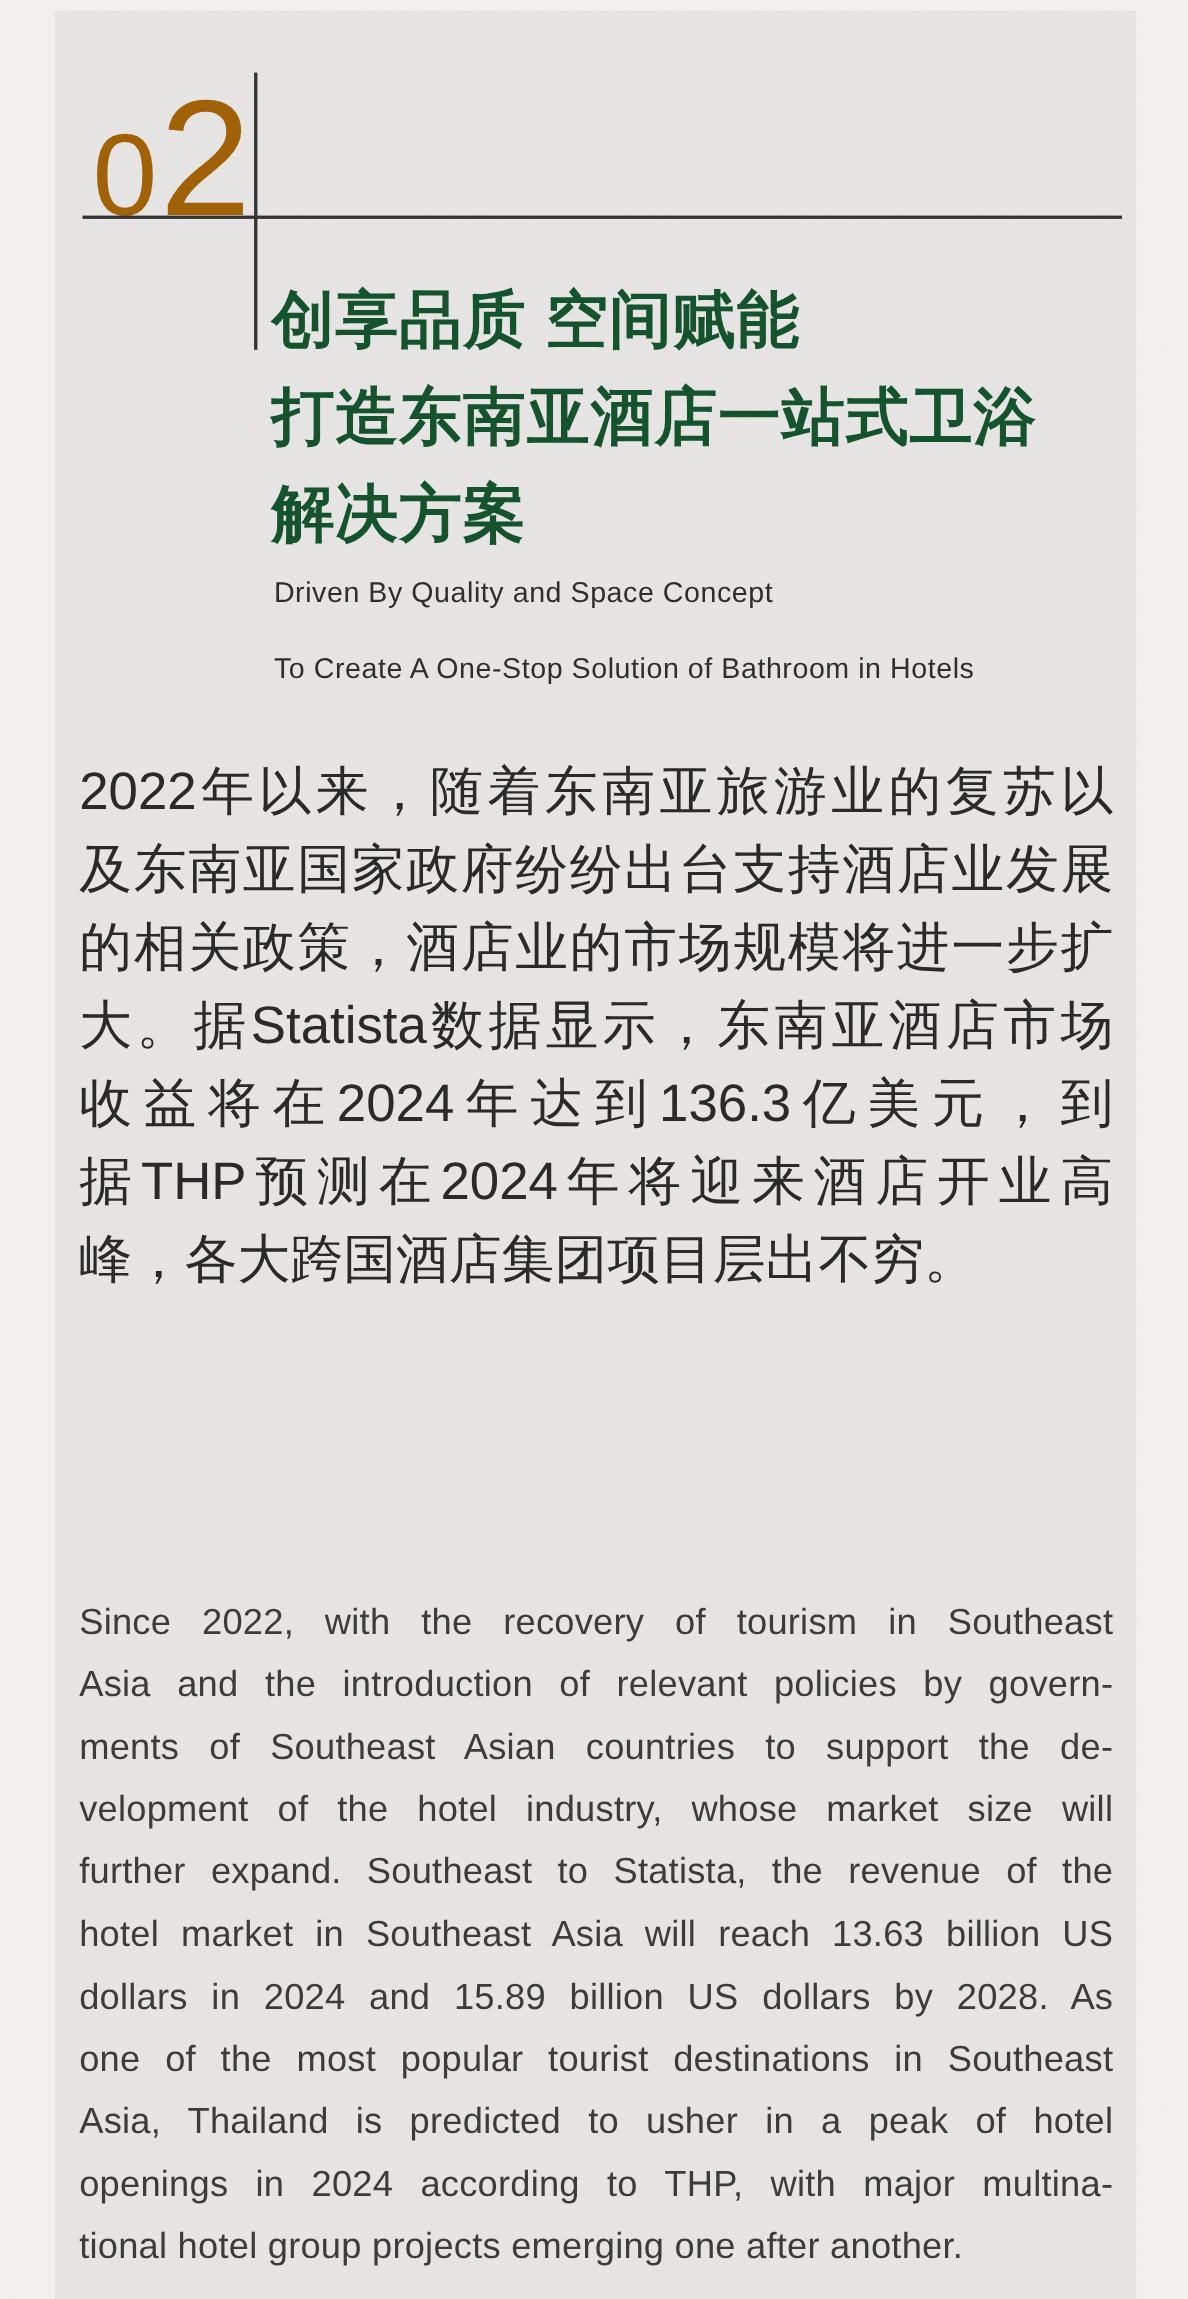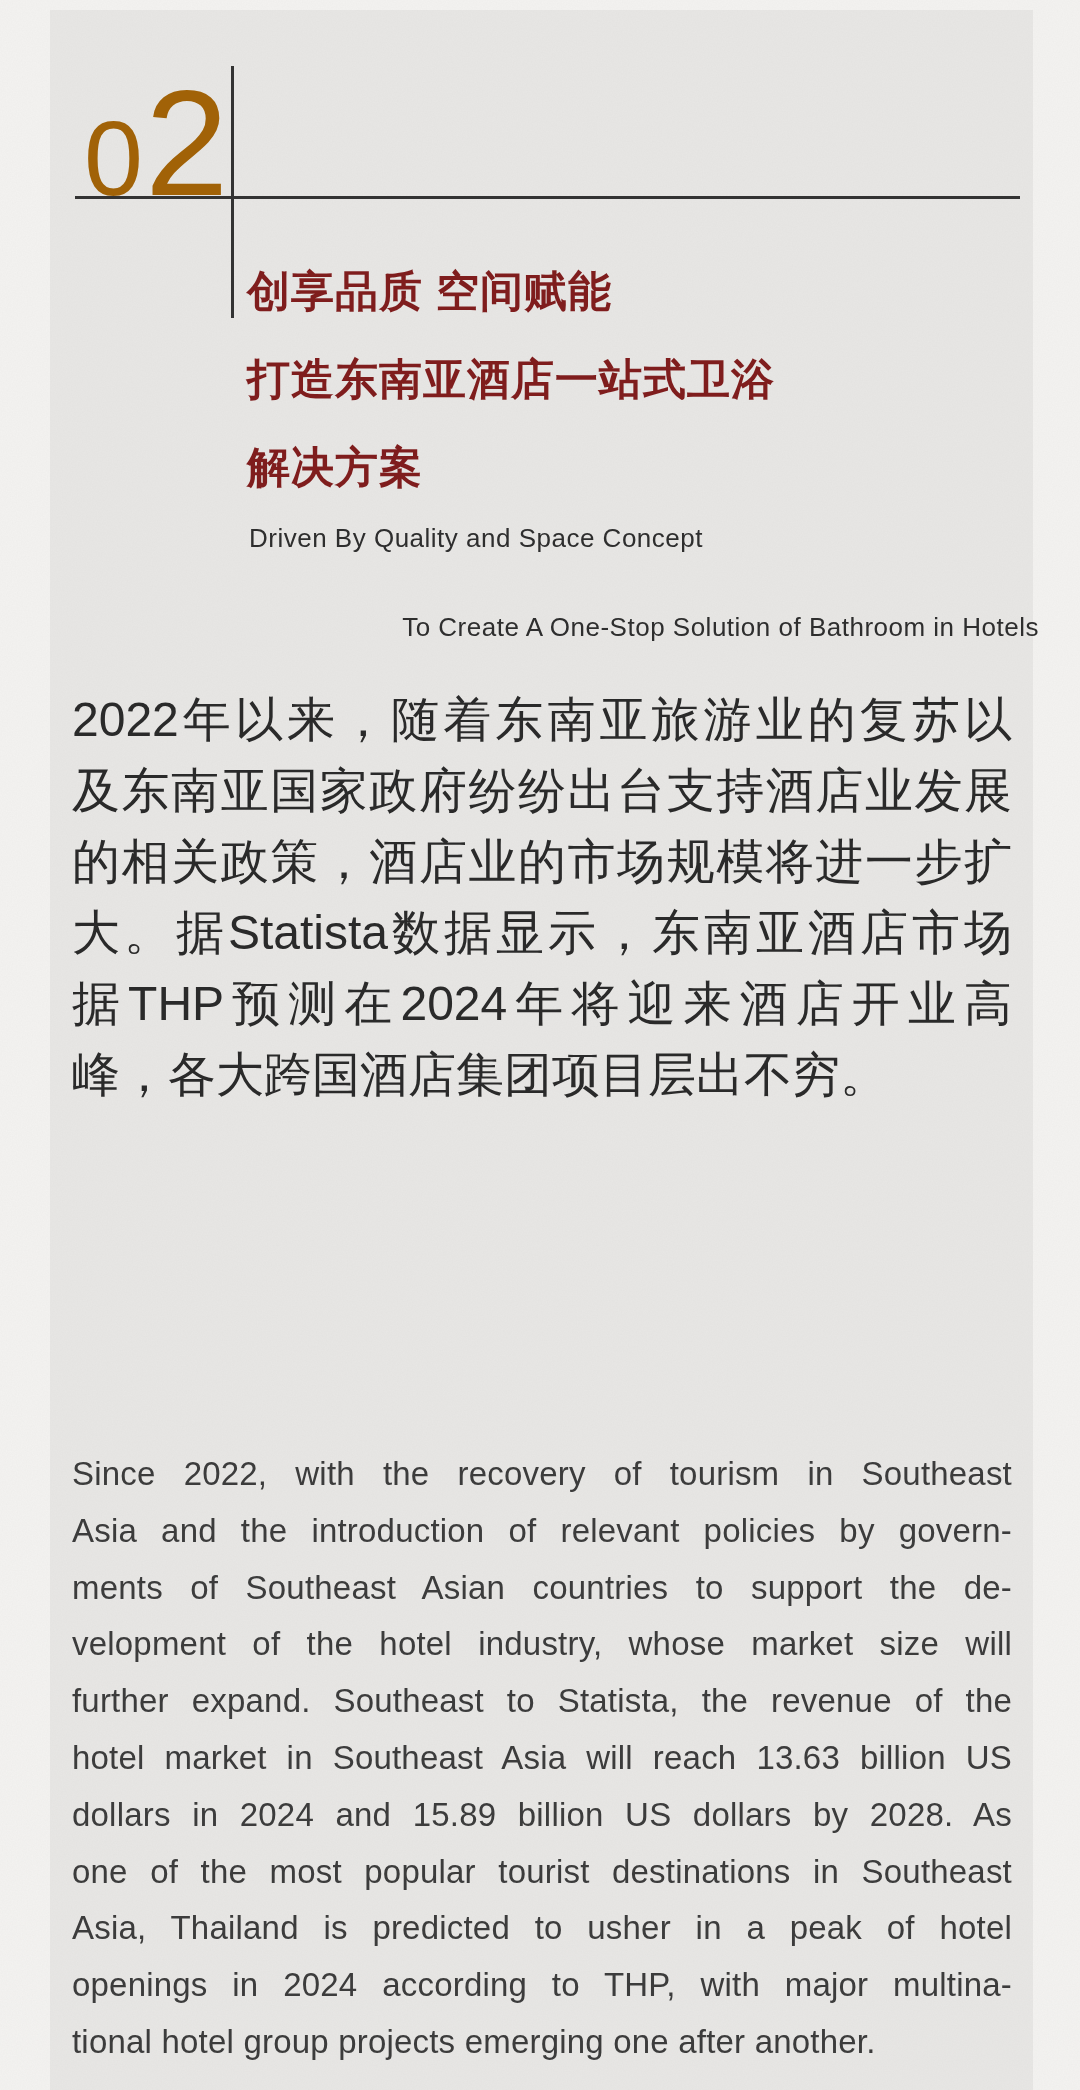--- a/index.html
+++ b/index.html
@@ -43,37 +43,37 @@
     position: absolute;
     left: 231px; top: 66px;
     width: 3px; height: 252px;
     background: #333;
   }
   .title-cn {
     position: absolute;
     left: 247px; top: 247px;
     width: 780px;
     margin: 0;
-    font-size: 43px; line-height: 88px;
+    font-size: 57px; line-height: 88px;
     font-weight: 700;
-    color: #7f1d1d;
+    color: #14532d;
     letter-spacing: 1px;
     white-space: nowrap;
   }
   .subtitle-en {
     position: absolute;
     left: 249px; top: 519px;
     width: 790px;
     font-size: 26px; line-height: 38px;
     font-weight: 400;
     color: #2e2e2e;
     letter-spacing: 0.5px;
     white-space: nowrap;
   }
-  .subtitle-en .sub-line + .sub-line { margin-top: 51px; text-align: right; }
+  .subtitle-en .sub-line + .sub-line { margin-top: 31px; }
   .para-cn {
     position: absolute;
     left: 72px; top: 684px;
     width: 940px;
     font-size: 48px; line-height: 71px;
     color: #2a2a2a;
   }
   .para-cn .line {
     text-align: justify;
     text-align-last: justify;
@@ -130,20 +130,21 @@
       <div class="sub-line">To Create A One-Stop Solution of Bathroom in Hotels</div>
     </div>
   </header>
 
   <main>
     <section class="para-cn">
       <div class="line">2022年以来，随着东南亚旅游业的复苏以</div>
       <div class="line">及东南亚国家政府纷纷出台支持酒店业发展</div>
       <div class="line">的相关政策，酒店业的市场规模将进一步扩</div>
       <div class="line">大。据Statista数据显示，东南亚酒店市场</div>
+      <div class="line">收益将在2024年达到136.3亿美元，到</div>
       <div class="line">据THP预测在2024年将迎来酒店开业高</div>
       <div class="line last">峰，各大跨国酒店集团项目层出不穷。</div>
     </section>
 
     <section class="para-en">
       <div class="line">Since 2022, with the recovery of tourism in Southeast</div>
       <div class="line">Asia and the introduction of relevant policies by govern-</div>
       <div class="line">ments of Southeast Asian countries to support the de-</div>
       <div class="line">velopment of the hotel industry, whose market size will</div>
       <div class="line">further expand. Southeast to Statista, the revenue of the</div>

